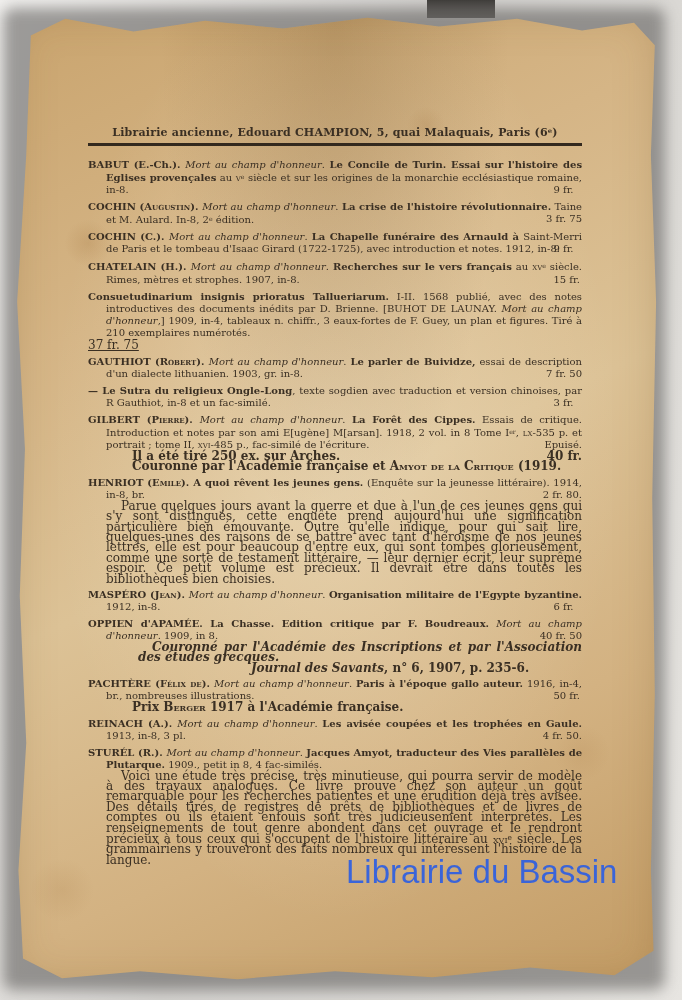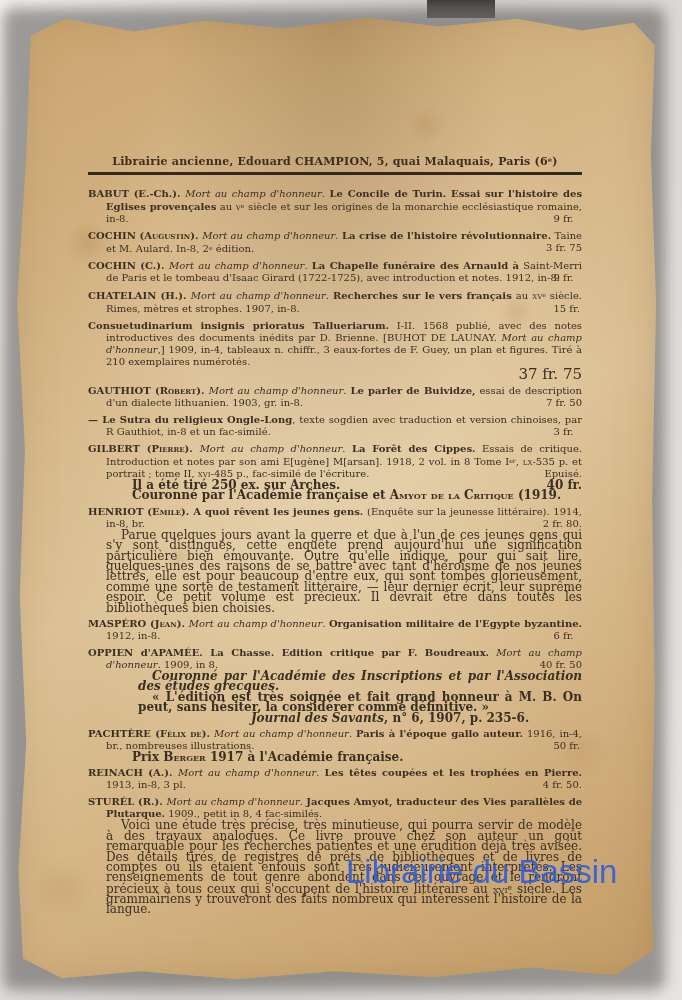--- a/index.html
+++ b/index.html
@@ -24,28 +24,28 @@
       radial-gradient(circle at 26% 56%, rgba(140,90,40,.12) 0, rgba(140,90,40,0) 2%),
       radial-gradient(circle at 64% 12%, rgba(150,100,45,.14) 0, rgba(150,100,45,0) 2%),
       radial-gradient(circle at 88% 76%, rgba(150,100,45,.10) 0, rgba(150,100,45,0) 3%),
       radial-gradient(circle at 8% 90%, rgba(150,100,45,.12) 0, rgba(150,100,45,0) 3%),
       radial-gradient(ellipse at 50% 1%, rgba(120,85,40,.28) 0, rgba(120,85,40,0) 38%),
       radial-gradient(ellipse at 50% 45%, rgba(255,246,225,.32) 0, rgba(255,246,225,0) 62%),
       linear-gradient(155deg,#c9a46e 0%,#d5b586 28%,#dcc296 50%,#d3b282 74%,#c29b64 100%);
     box-shadow:inset 0 0 46px rgba(115,78,30,.28);
     clip-path:polygon(3.2% 2.8%,8.5% 1.1%,19% 2.4%,30% 1.3%,42% 2.1%,55% 1%,66% 1.9%,78% 1.1%,88% 2.3%,96% 1.5%,99.2% 3.8%,98.6% 15%,99.4% 30%,98.8% 50%,99.2% 70%,98.6% 88%,99% 96.2%,93% 98.7%,80% 97.9%,65% 98.9%,50% 98.3%,35% 99.1%,20% 98.3%,8% 99%,2% 97%,1.3% 88%,2.5% 75%,1.5% 60%,2.3% 45%,1.1% 30%,2.5% 15%);
   }
-  .content{position:absolute;left:88px;top:126px;width:494px;color:#3a2f23;margin-top:29px;}
+  .content{position:absolute;left:88px;top:126px;width:494px;color:#3a2f23;}
   .imprint{margin:0;text-align:center;font-size:11px;font-weight:bold;letter-spacing:.2px;}
   .rule{height:2.5px;background:#33291e;margin:4px 0 13px;}
   .entry{margin-bottom:5px;}
   .entry p{margin:0;}
   .ebody{font-size:10px;line-height:12px;text-align:justify;padding-left:18px;text-indent:-18px;}
   .price{float:right;padding-left:8px;}
-  .price-line{text-align:right;font-size:15px;line-height:12px;}
+  .price-line{text-align:left;font-size:12px;line-height:12px;text-decoration:underline;}
   .note{font-size:12px;line-height:10.4px;text-align:justify;}
   .note-bold{padding-left:44px;font-weight:bold;}
   .note-italic{padding-left:50px;text-indent:14px;}
   .note-quote{padding-left:50px;text-indent:14px;}
   .note-attr{text-align:center;padding-left:110px;text-indent:0;}
   .note-review{padding-left:18px;text-indent:15px;}
   .s-b{font-weight:bold}
   .s-i{font-style:italic}
   .s-sc{font-variant:small-caps}
   .s-sup{font-size:.62em;vertical-align:.38em;}
@@ -96,29 +96,28 @@
       <div class="entry">
         <p class="ebody"><span class="s-b">HENRIOT (</span><span class="s-b s-sc">Emile</span><span class="s-b">). </span><span class="s-b">A quoi rêvent les jeunes gens.</span><span> (Enquête sur la jeunesse littéraire). 1914, in-8, br.</span><span class="price">2 fr. 80.</span></p>
         <p class="note note-review"><span>Parue quelques jours avant la guerre et due à l'un de ces jeunes gens qui s'y sont distingués, cette enquête prend aujourd'hui une signification particulière bien émouvante. Outre qu'elle indique, pour qui sait lire, quelques-unes des raisons de se battre avec tant d'héroïsme de nos jeunes lettrés, elle est pour beaucoup d'entre eux, qui sont tombés glorieusement, comme une sorte de testament littéraire, — leur dernier écrit, leur suprême espoir. Ce petit volume est précieux. Il devrait être dans toutes les bibliothèques bien choisies.</span></p>
       </div>
       <div class="entry">
         <p class="ebody"><span class="s-b">MASPÉRO (</span><span class="s-b s-sc">Jean</span><span class="s-b">). </span><span class="s-i">Mort au champ d'honneur</span><span>. </span><span class="s-b">Organisation militaire de l'Egypte byzantine.</span><span> 1912, in-8.</span><span class="price">6 fr.</span></p>
       </div>
       <div class="entry">
         <p class="ebody"><span class="s-b">OPPIEN d'APAMÉE. </span><span class="s-b">La Chasse. Edition critique par F. Boudreaux.</span><span> </span><span class="s-i">Mort au champ d'honneur</span><span>. 1909, in 8.</span><span class="price">40 fr. 50</span></p>
         <p class="note note-italic"><span class="s-b s-i">Couronné par l'Académie des Inscriptions et par l'Association des études grecques.</span></p>
-        <p class="note note-quote"><span class="s-b">« L'édition est très soignée et fait grand honneur à M. B. On peut, sans hésiter, la considérer comme définitive. »</span></p>
         <p class="note note-attr"><span class="s-b s-i">Journal des Savants</span><span class="s-b">, n° 6, 1907, p. 235-6.</span></p>
       </div>
       <div class="entry">
         <p class="ebody"><span class="s-b">PACHTÈRE (</span><span class="s-b s-sc">Félix de</span><span class="s-b">). </span><span class="s-i">Mort au champ d'honneur</span><span>. </span><span class="s-b">Paris à l'époque gallo auteur.</span><span> 1916, in-4, br., nombreuses illustrations.</span><span class="price">50 fr.</span></p>
         <p class="note note-bold"><span class="s-b">Prix </span><span class="s-b s-sc">Berger</span><span class="s-b"> 1917 à l'Académie française.</span></p>
       </div>
       <div class="entry">
-        <p class="ebody"><span class="s-b">REINACH (A.). </span><span class="s-i">Mort au champ d'honneur</span><span>. </span><span class="s-b">Les têtes coupées et les trophées en Pierre.</span><span> 1913, in-8, 3 pl.</span><span class="price">4 fr. 50.</span></p>
+        <p class="ebody"><span class="s-b">REINACH (A.). </span><span class="s-i">Mort au champ d'honneur</span><span>. </span><span class="s-b">Les avisée coupées et les trophées en Gaule.</span><span> 1913, in-8, 3 pl.</span><span class="price">4 fr. 50.</span></p>
       </div>
       <div class="entry">
         <p class="ebody"><span class="s-b">STURÉL (R.). </span><span class="s-i">Mort au champ d'honneur</span><span>. </span><span class="s-b">Jacques Amyot, traducteur des Vies parallèles de Plutarque.</span><span> 1909., petit in 8, 4 fac-similés.</span></p>
         <p class="note note-review"><span>Voici une étude très précise, très minutieuse, qui pourra servir de modèle à des travaux analogues. Ce livre prouve chez son auteur un goût remarquable pour les recherches patientes et une érudition déjà très avisée. Des détails tirés de registres de prêts de bibliothèques et de livres de comptes où ils étaient enfouis sont très judicieusement interprétés. Les renseignements de tout genre abondent dans cet ouvrage et le rendront précieux à tous ceux qui s'occupent de l'histoire littéraire au </span><span class="s-sc">xvi</span><span class="s-sup">e</span><span> siècle. Les grammairiens y trouveront des faits nombreux qui intéressent l'histoire de la langue.</span></p>
       </div>
     </div>
 </div>
 
 <div class="watermark" style="color: rgb(46, 95, 226);">Librairie du Bassin</div>
 

